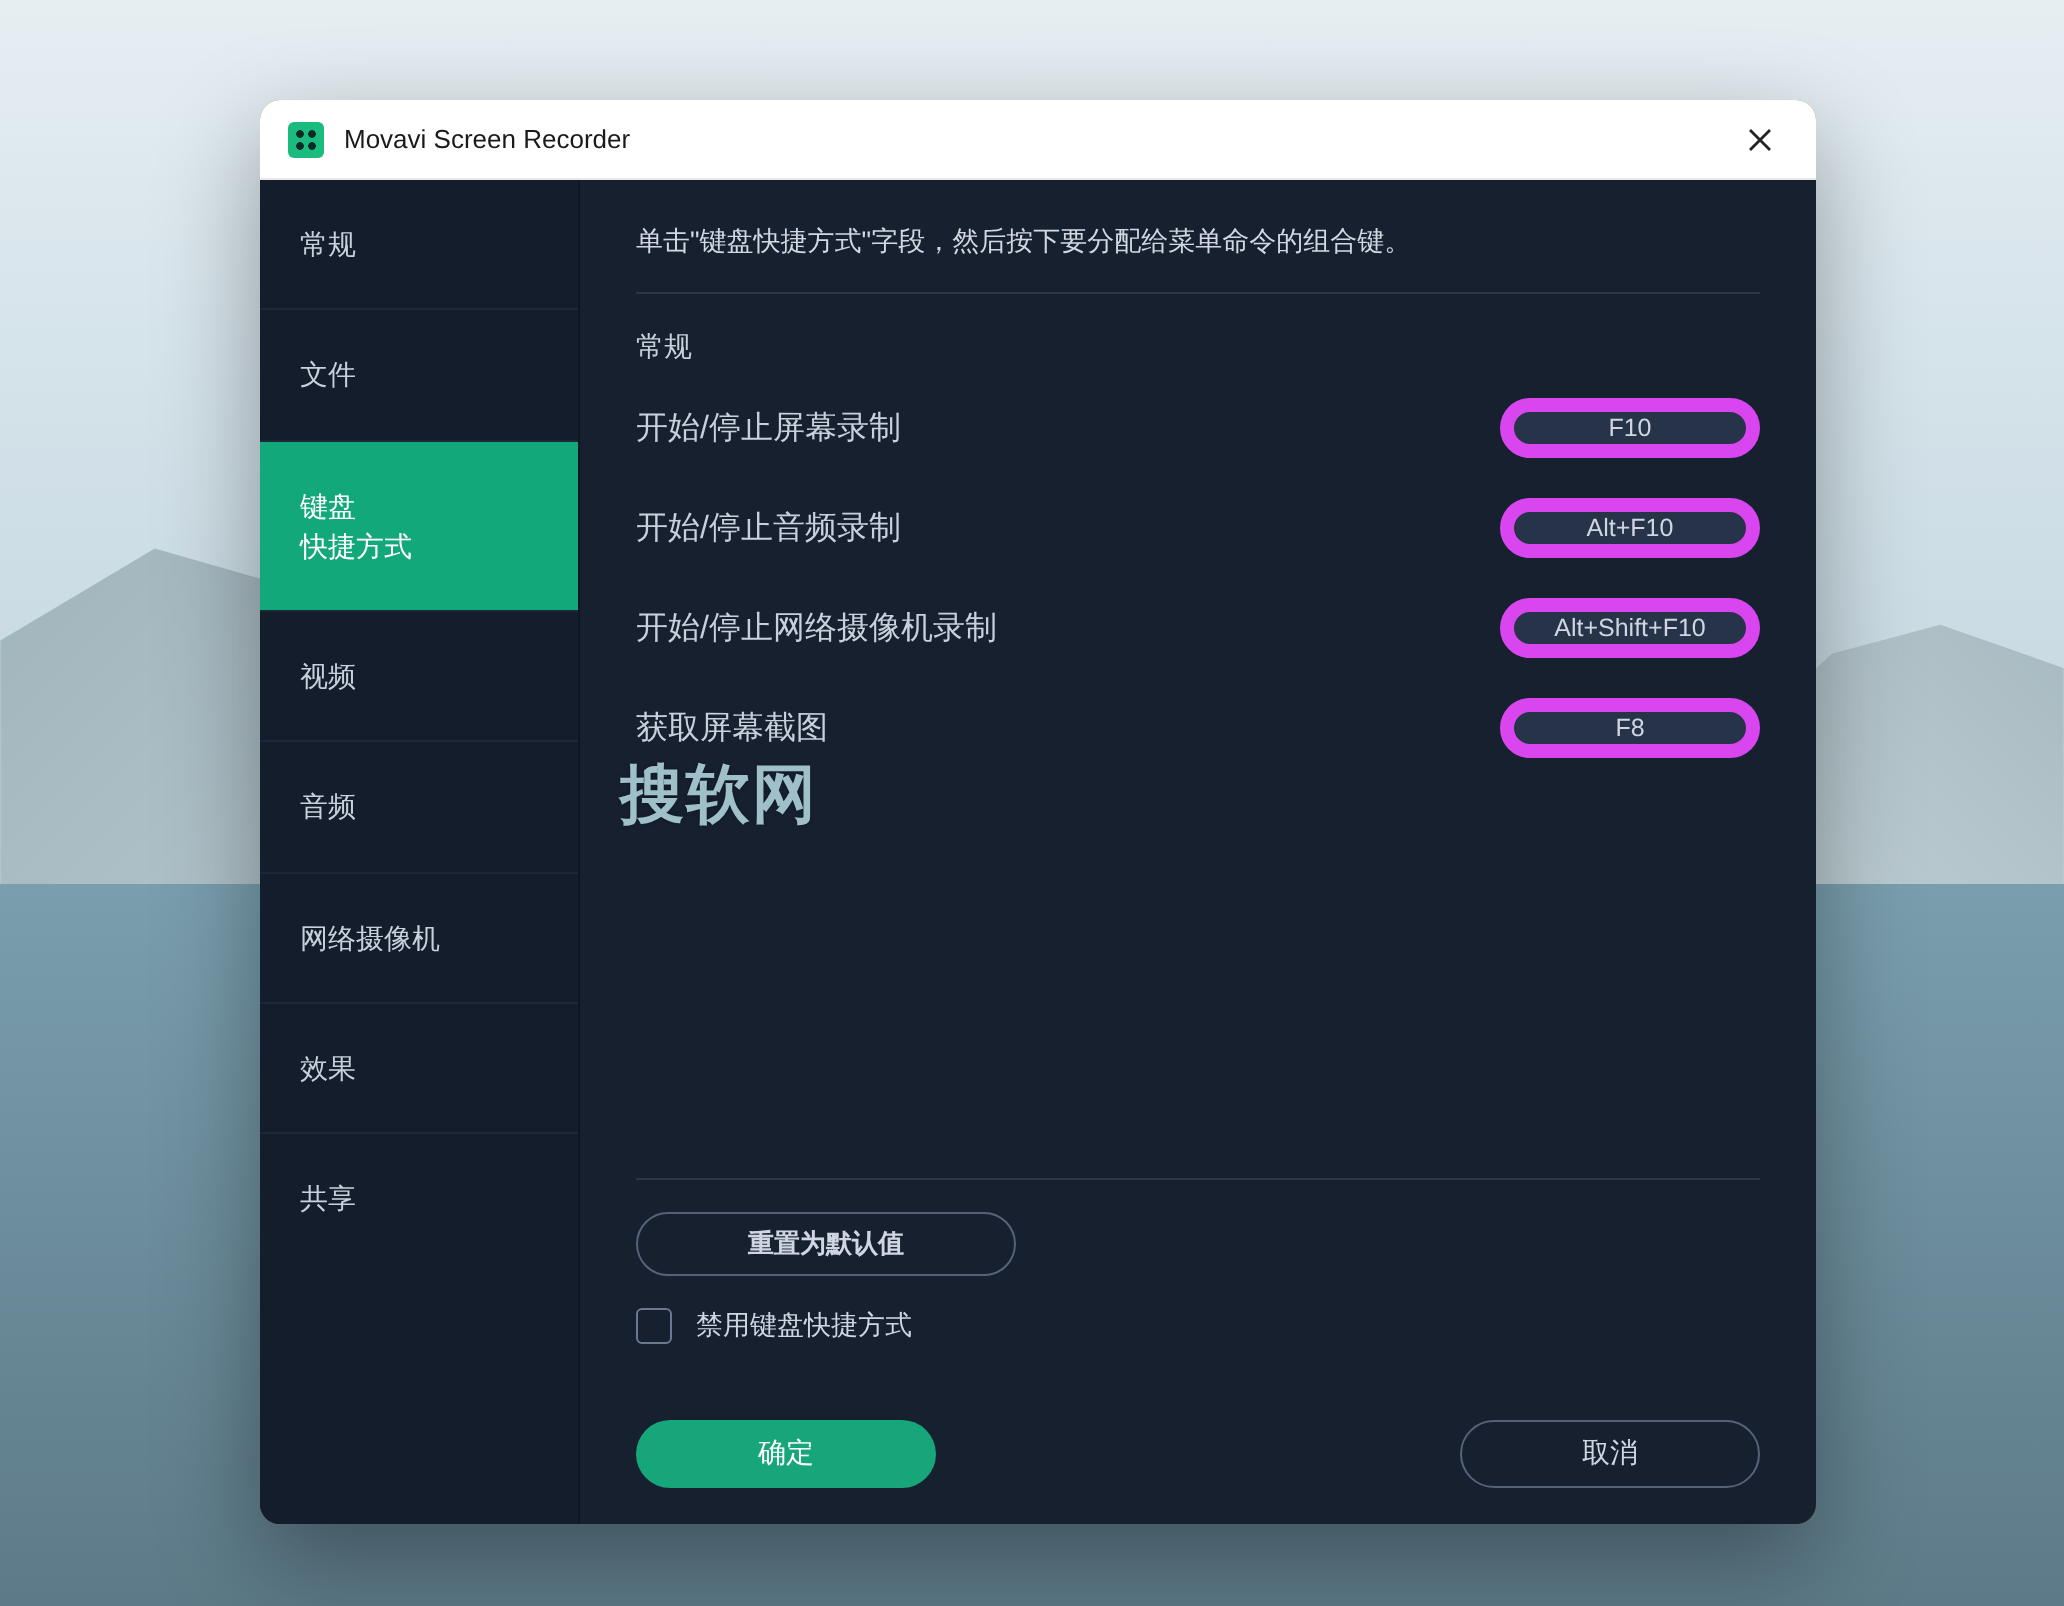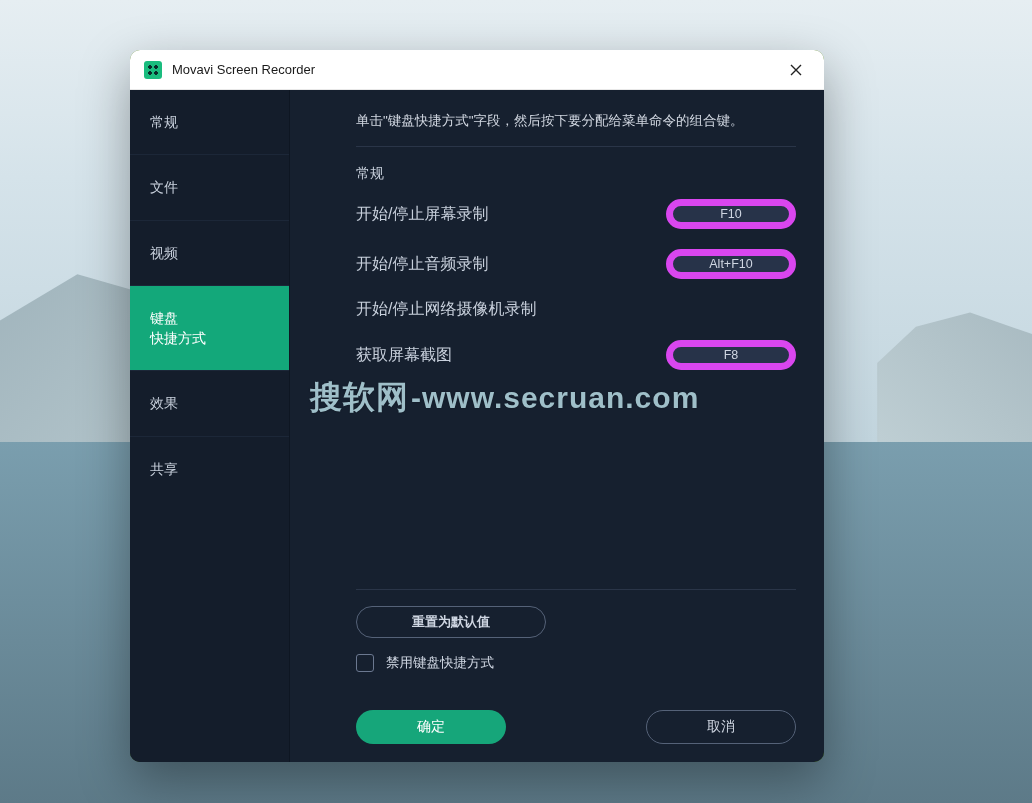--- a/index.html
+++ b/index.html
@@ -12,37 +12,37 @@
 .bg-sky { position:absolute; inset:0 0 45% 0; background:linear-gradient(180deg,#e6eef2 0%,#d5e3ea 40%,#c2d5de 100%); }
 .bg-mountain-l { position:absolute; left:0; bottom:44%; width:25%; height:23%;
   background:linear-gradient(135deg,#a0b4bc 0%,#b8c9cf 100%);
   clip-path:polygon(0 100%,0 30%,30% 5%,55% 15%,80% 35%,100% 100%); filter:blur(.4px); }
 .bg-mountain-r { position:absolute; right:0; bottom:44%; width:15%; height:18%;
   background:linear-gradient(225deg,#a8bac1 0%,#bfcfd4 100%);
   clip-path:polygon(0 100%,0 40%,25% 15%,60% 5%,100% 20%,100% 100%); filter:blur(.4px); }
 .bg-water { position:absolute; left:0; right:0; bottom:0; height:45%;
   background:linear-gradient(180deg,#7a9eae 0%,#5d7a88 100%); }
 .window {
-  position:absolute; left:130px; top:50px; width:694px; height:712px;
+  position:absolute; left:130px; top:50px; width:778px; height:712px;
   background:#4d7c0f; border-radius:10px; box-shadow:0 18px 50px rgba(0,0,0,.35);
   display:flex; flex-direction:column; overflow:hidden;
 }
 .titlebar { height:40px; display:flex; align-items:center; padding:0 14px;
   border-bottom:1px solid #e8e8e8; background:#fff; }
 .titlebar .logo { width:18px; height:18px; border-radius:3px; background:#1abc7e;
   display:flex; align-items:center; justify-content:center; margin-right:10px; position:relative;}
 .titlebar .logo::before { content:""; position:absolute; width:10px; height:10px;
   background:radial-gradient(circle at 2px 2px,#0a2a2a 1.8px,transparent 2px),
              radial-gradient(circle at 8px 2px,#0a2a2a 1.8px,transparent 2px),
              radial-gradient(circle at 2px 8px,#0a2a2a 1.8px,transparent 2px),
              radial-gradient(circle at 8px 8px,#0a2a2a 1.8px,transparent 2px); }
 .titlebar .title { font-size:13px; color:#1a1a1a; flex:1; }
 .titlebar .close { width:28px; height:28px; display:flex; align-items:center; justify-content:center;
   cursor:pointer; font-size:16px; color:#222; }
-.body { flex:1; display:flex; background:#16202f;gap:38px; }
+.body { flex:1; display:flex; background:#16202f; }
 .sidebar { width:160px; background:#141d2b; display:flex; flex-direction:column;
   border-right:1px solid #0e1622; }
 .sidebar .item { padding:22px 20px; color:#c8d0dc; font-size:14px;
   border-bottom:1px solid #1c2738; cursor:pointer; line-height:1.45; }
 .sidebar .item.active { background:#13a87a; color:#fff; }
 .main { flex:1; display:flex; flex-direction:column; padding:22px 28px 18px; color:#c8d0dc; }
 .instruction { font-size:13.5px; color:#d2d8e2; margin-bottom:16px; }
 .hr { height:1px; background:#2a3548; margin-bottom:18px; }
 .section-title { font-size:14px; color:#c8d0dc; margin-bottom:16px; }
 .row { display:flex; align-items:center; justify-content:space-between; margin-bottom:20px; }
@@ -85,42 +85,45 @@
     <div class="close">
       <svg width="12" height="12" viewBox="0 0 12 12">
           <path d="M1 1 L11 11 M11 1 L1 11" stroke="#222" stroke-width="1.4" fill="none"></path>
         </svg>
     </div>
   </div>
   <div class="body">
     <div class="sidebar">
       <div class="item"><span>常规</span></div>
       <div class="item"><span>文件</span></div>
-      <div class="item"><span>视频</span></div>
       <div class="item active"><span style="white-space:pre-line">键盘
 快捷方式</span></div>
+      <div class="item"><span>视频</span></div>
+      <div class="item"><span>音频</span></div>
+      <div class="item"><span>网络摄像机</span></div>
       <div class="item"><span>效果</span></div>
       <div class="item" style="border-bottom:none"><span>共享</span></div>
     </div>
 
     <div class="main">
       <div class="instruction">单击"键盘快捷方式"字段，然后按下要分配给菜单命令的组合键。</div>
       <div class="hr"></div>
       <div class="section-title">常规</div>
 
       <div class="row">
         <div class="lbl">开始/停止屏幕录制</div>
         <div class="keybtn">F10</div>
       </div>
       <div class="row">
         <div class="lbl">开始/停止音频录制</div>
         <div class="keybtn">Alt+F10</div>
       </div>
       <div class="row">
         <div class="lbl">开始/停止网络摄像机录制</div>
+        <div class="keybtn">Alt+Shift+F10</div>
       </div>
       <div class="row">
         <div class="lbl">获取屏幕截图</div>
         <div class="keybtn">F8</div>
       </div>
 
       <div class="spacer"></div>
       <div class="hr2"></div>
 
       <div class="reset-btn">重置为默认值</div>
@@ -132,14 +135,13 @@
       <div class="footer">
         <div class="btn ok">确定</div>
         <div class="btn cancel">取消</div>
       </div>
     </div>
   </div>
 </div>
 
 <div class="watermark">
   <span class="cn">搜软网</span>
-  <span>-www.secruan.com</span>
 </div>
 
 </body></html>

